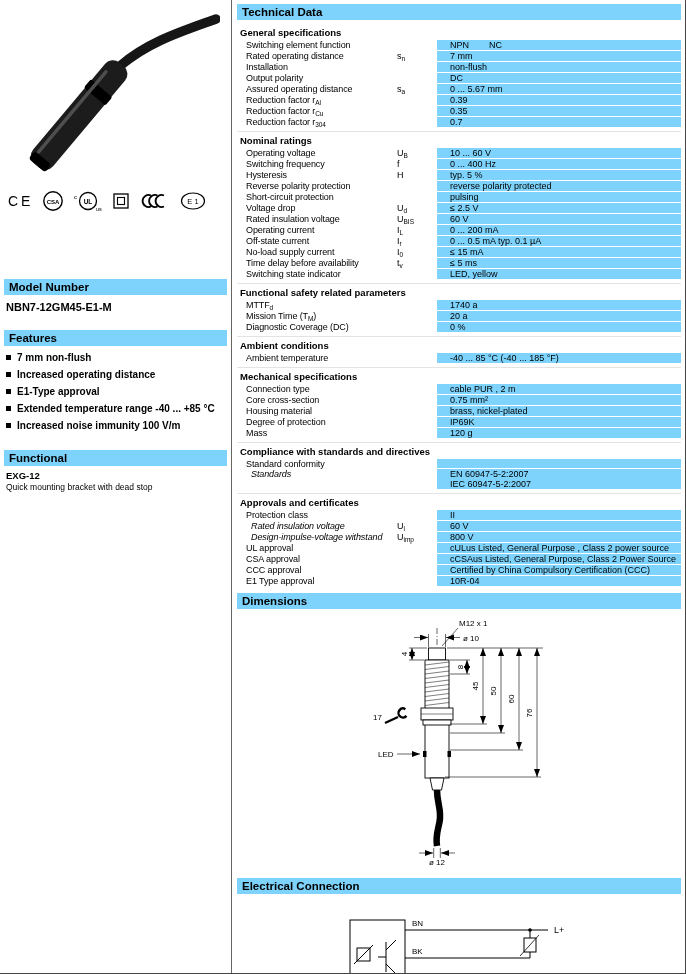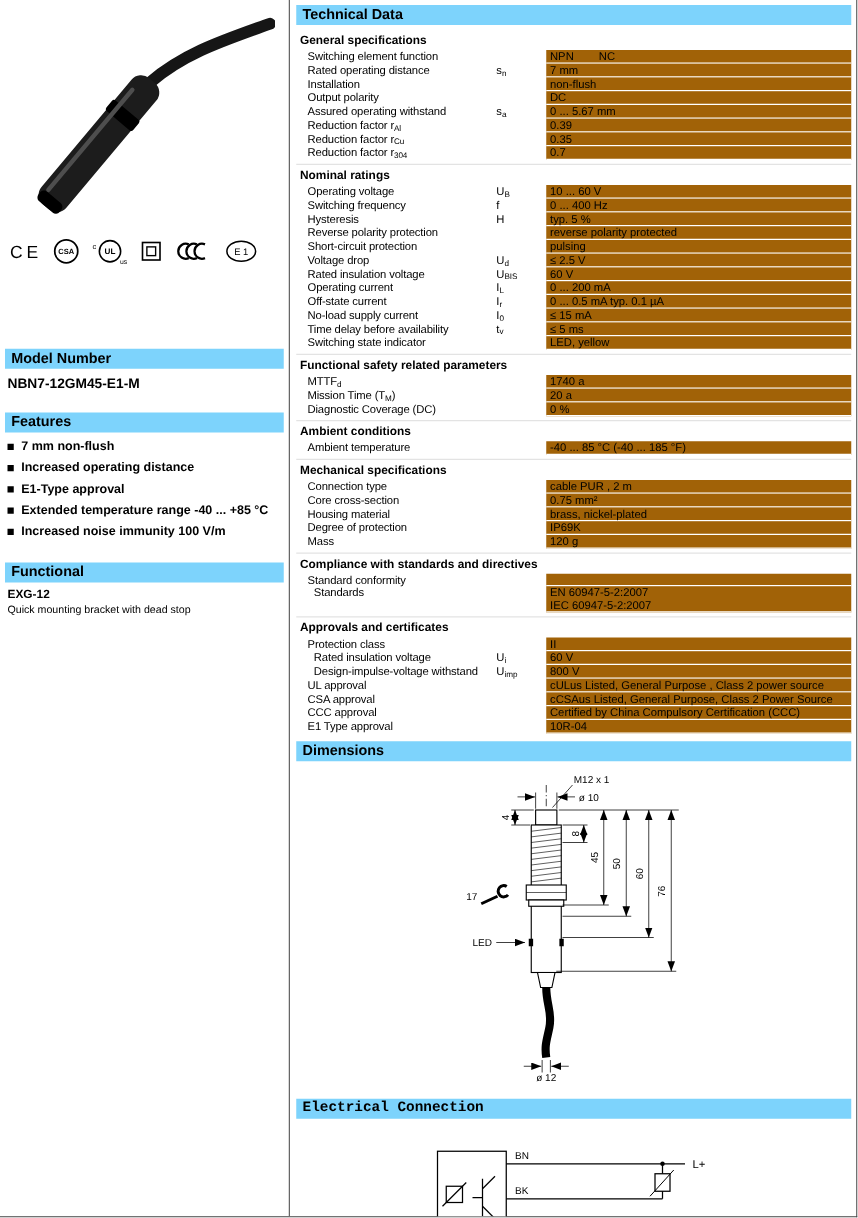--- a/index.html
+++ b/index.html
@@ -25,26 +25,26 @@
   .acc-name{position:absolute;left:6px;top:470px;font-weight:bold;font-size:9.5px;}
   .acc-desc{position:absolute;left:6px;top:482px;font-size:8.5px;}
 
   
   .right{position:absolute;left:237px;top:4px;width:444px;}
   .sec{margin-bottom:3px;}
   .sec:first-child .sec-h{border-top:none;}
   .sec-h{font-weight:bold;font-size:9.5px;line-height:11px;padding:3px 0 2px 3px;border-top:1px solid #e3e3e3;}
   .t-row{display:flex;font-size:9px;line-height:10px;}
   .t-label{width:160px;padding-left:9px;box-sizing:border-box;letter-spacing:-0.1px;}
-  .t-label.ind{padding-left:14px;}
+  .t-label.ind{padding-left:14px;font-style:italic;}
   .t-sym{width:40px;box-sizing:border-box;}
-  .t-val{flex:1;background:#a16207;border-bottom:1px solid #fff;padding-left:3px;white-space:pre-line;}
+  .t-val{flex:1;background:#7dd3fc;border-bottom:1px solid #fff;padding-left:13px;white-space:pre-line;}
   sub{font-size:6.5px;line-height:0;vertical-align:-1.5px;}
   .bar.mt6{margin-top:6px;}
-  .bar.mt8{margin-top:8px;font-family:Liberation Mono, monospace;}
+  .bar.mt8{margin-top:8px;}
   .dim-wrap{margin-top:5px;}
   .elec-wrap{margin-top:18px;margin-left:93px;}
   svg text{font-family:"Liberation Sans",sans-serif;}
 </style>
 </head>
 <body>
 
 <div class="page">
   <div class="divider"></div>
 
@@ -126,21 +126,21 @@
             <div class="t-label">Installation</div>
             <div class="t-sym"></div>
             <div class="t-val">non-flush</div>
           </div>
           <div class="t-row">
             <div class="t-label">Output polarity</div>
             <div class="t-sym"></div>
             <div class="t-val">DC</div>
           </div>
           <div class="t-row">
-            <div class="t-label">Assured operating withstand</div>
+            <div class="t-label">Assured operating distance</div>
             <div class="t-sym">s<sub>a</sub></div>
             <div class="t-val">0 ... 5.67 mm</div>
           </div>
           <div class="t-row">
             <div class="t-label">Reduction factor r<sub>Al</sub></div>
             <div class="t-sym"></div>
             <div class="t-val">0.39</div>
           </div>
           <div class="t-row">
             <div class="t-label">Reduction factor r<sub>Cu</sub></div>

